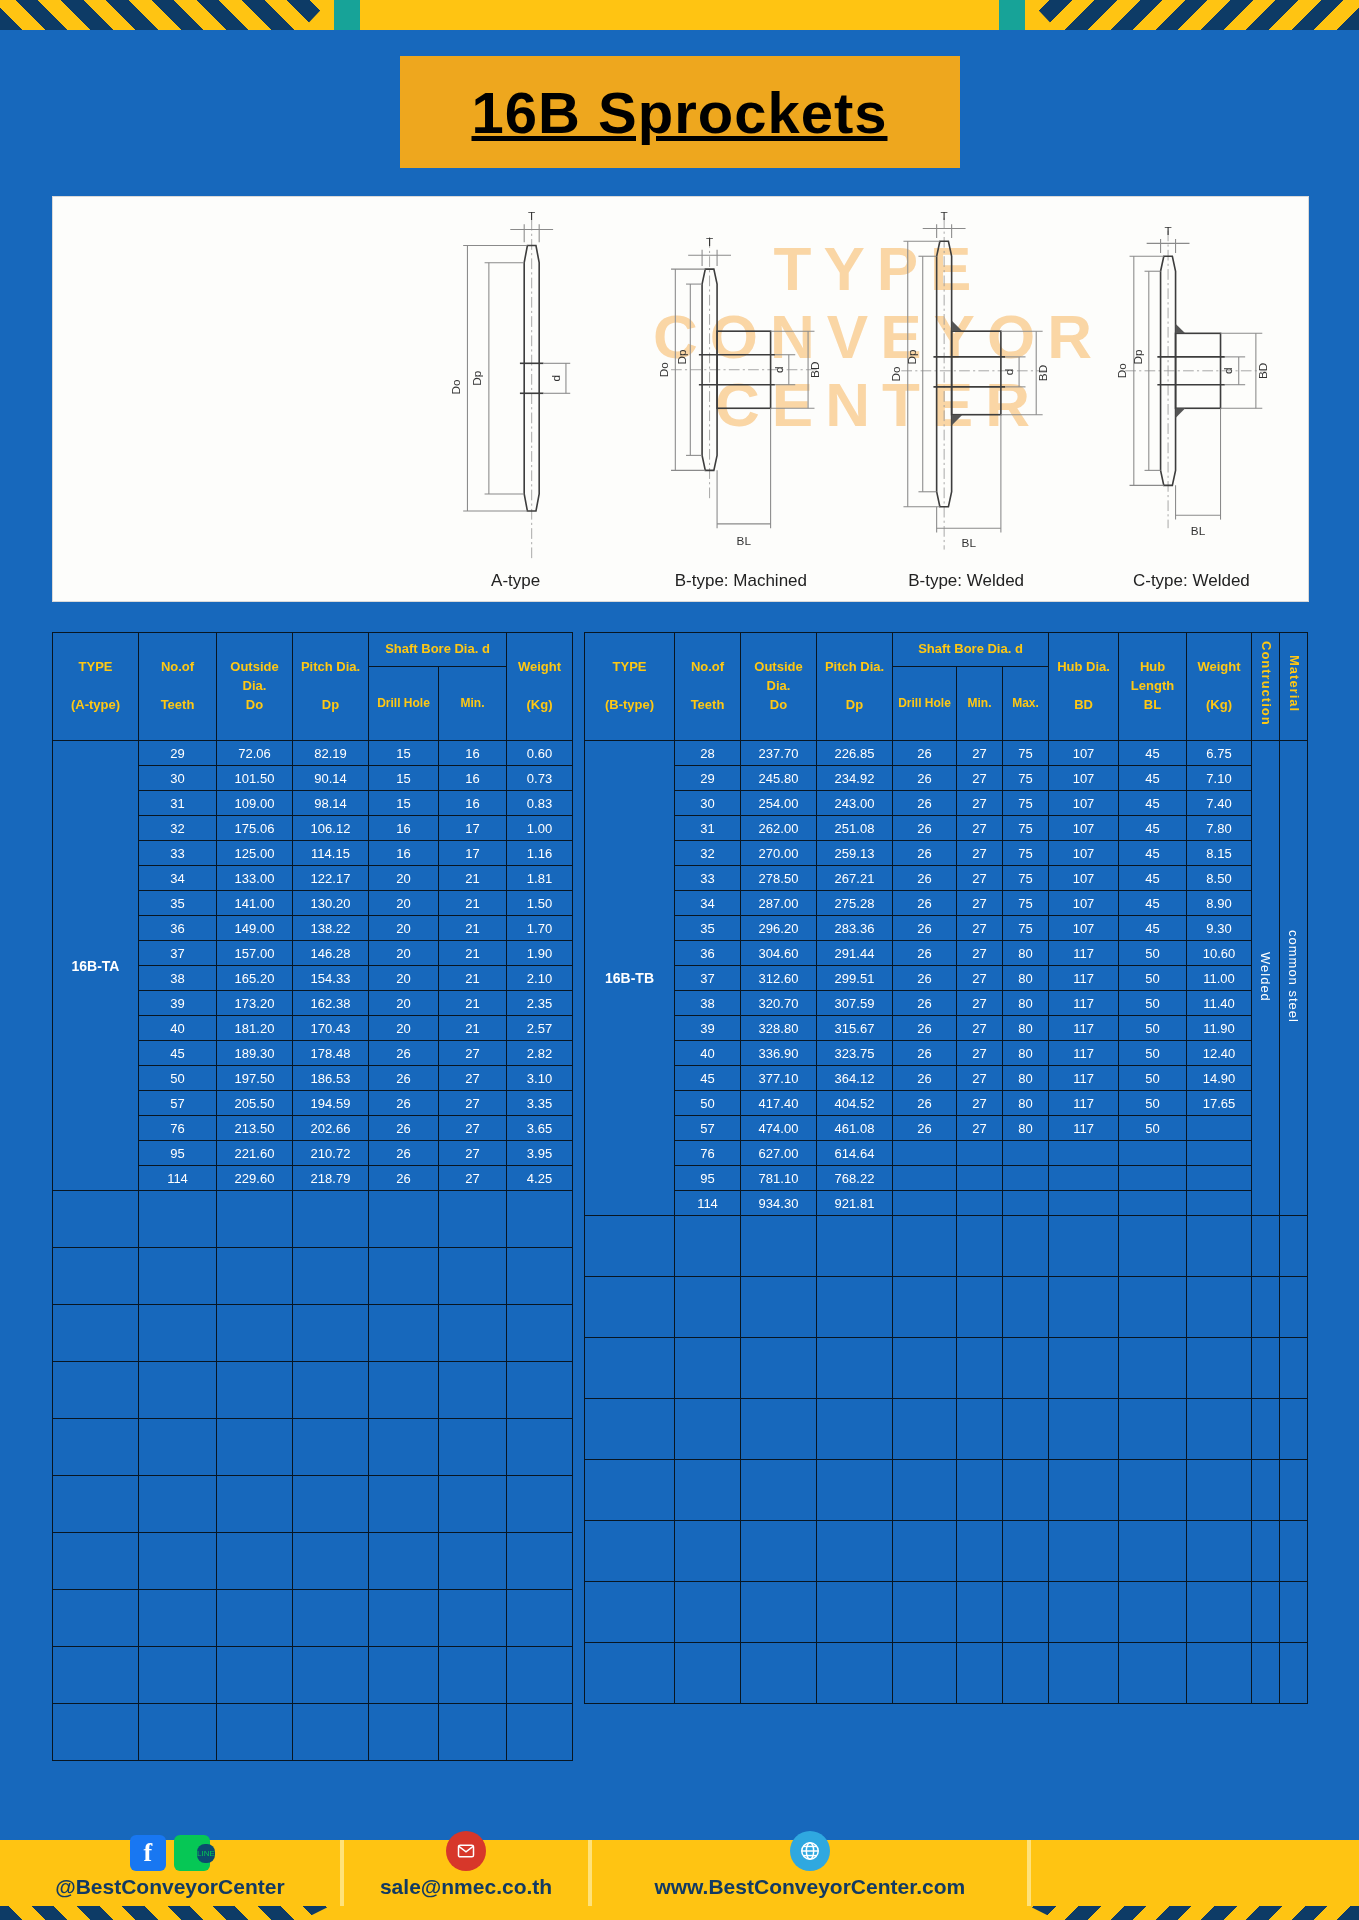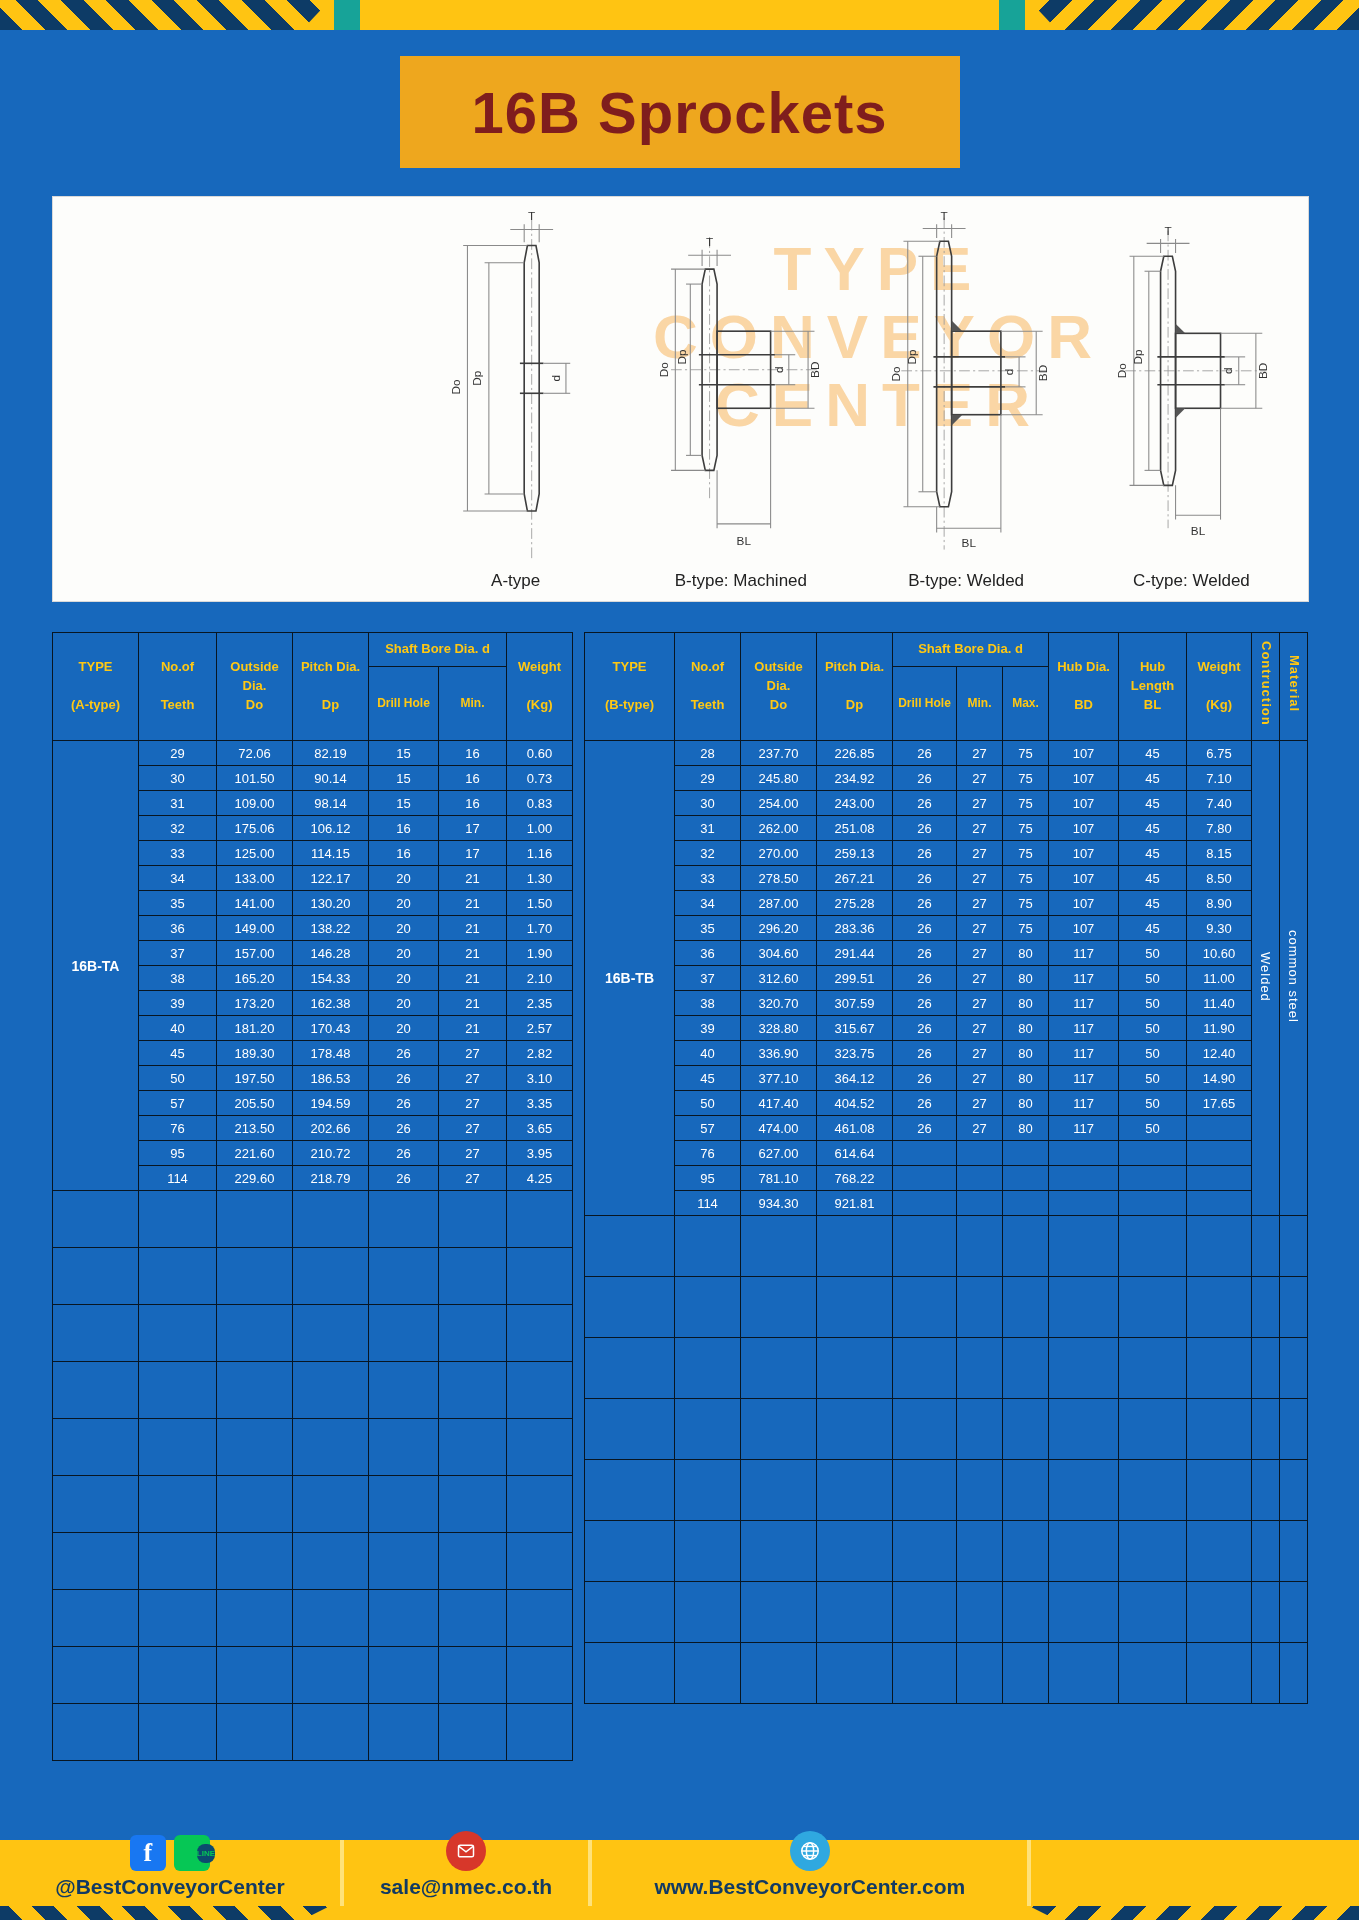--- a/index.html
+++ b/index.html
@@ -16,21 +16,21 @@
   .hz.l{left:0;width:330px;clip-path:polygon(0 0,100% 0,calc(100% - 28px) 100%,0 100%);}
   .hz.r{right:0;width:330px;background:repeating-linear-gradient(-45deg,#0D3B66 0 16px,#FFC412 16px 32px);clip-path:polygon(0 0,100% 0,100% 100%,28px 100%);}
   .teal{position:absolute;top:0;height:100%;width:26px;background:#17A398;}
   .teal.l{left:334px}.teal.r{right:334px}
   
   .banner{
     position:absolute;top:56px;left:50%;transform:translateX(-50%);
     width:560px;height:112px;background:#EEA71E;
     display:flex;align-items:center;justify-content:center;
   }
-  .banner h1{margin:0;font-size:58px;font-weight:800;color:#7f1d1d;letter-spacing:1px;}
+  .banner h1{margin:0;font-size:58px;font-weight:800;color:#000000;letter-spacing:1px;text-decoration:underline;}
   
   .panel{
     position:absolute;left:52px;top:196px;width:1255px;height:404px;
     background:#FDFDFB;border:1px solid #d9d9d9;
   }
   .specs{position:absolute;left:22px;top:116px;z-index:3;}
   .specs div{font-size:20px;font-weight:bold;color:#0C4A8C;line-height:31px;white-space:nowrap;}
   .watermark{
     position:absolute;left:410px;top:38px;right:14px;z-index:1;text-align:center;
     color:rgba(244,150,25,.38);font-weight:800;font-size:62px;letter-spacing:12px;line-height:1.1;
@@ -65,21 +65,21 @@
     display:flex;align-items:stretch;
   }
   .fsec{display:flex;flex-direction:column;align-items:center;justify-content:flex-end;padding-bottom:7px;}
   .fsec .icons{display:flex;gap:8px;margin-top:-26px;align-items:center;}
   .fsec .ftext{font-size:21px;font-weight:bold;color:#123A63;margin-top:4px;white-space:nowrap;}
   .fdiv{width:4px;background:#FFE27A;}
   .s1{width:25%;} .s2{width:18%;} .s3{width:32%;} .s4{width:24%;}
   .icn{display:flex;align-items:center;justify-content:center;}
   .icn.fb{width:36px;height:36px;border-radius:6px;background:#1877F2;color:#fff;font-size:26px;font-weight:bold;font-family:"Liberation Serif",serif;}
   .icn.line{width:36px;height:36px;border-radius:6px;background:#06C755;}
-  .icn.line .bubble{width:28px;height:19px;background:#0c4a6e;border-radius:8px;display:flex;align-items:center;justify-content:center;color:#06C755;font-size:8px;font-weight:bold;margin-left:28px;}
+  .icn.line .bubble{width:28px;height:19px;background:#0c4a6e;border-radius:8px;display:flex;align-items:center;justify-content:center;color:#06C755;font-size:8px;font-weight:normal;margin-left:28px;}
   .icn.circ{width:40px;height:40px;border-radius:50%;}
   .icn.mail{background:#D7372A;} .icn.globe{background:#2FA8E0;} .icn.phone{background:#FFC20E;border:2px solid #fff;}
 </style>
 </head>
 <body>
 
 <div class="strip top">
   <div class="hz l"></div>
   <div class="hz r"></div>
   <div class="teal l"></div>
@@ -315,21 +315,21 @@
         <td>16</td>
         <td>17</td>
         <td>1.16</td>
       </tr>
       <tr class="data-row">
         <td>34</td>
         <td>133.00</td>
         <td>122.17</td>
         <td>20</td>
         <td>21</td>
-        <td>1.30</td>
+        <td>1.81</td>
       </tr>
       <tr class="data-row">
         <td>35</td>
         <td>141.00</td>
         <td>130.20</td>
         <td>20</td>
         <td>21</td>
         <td>1.50</td>
       </tr>
       <tr class="data-row">

